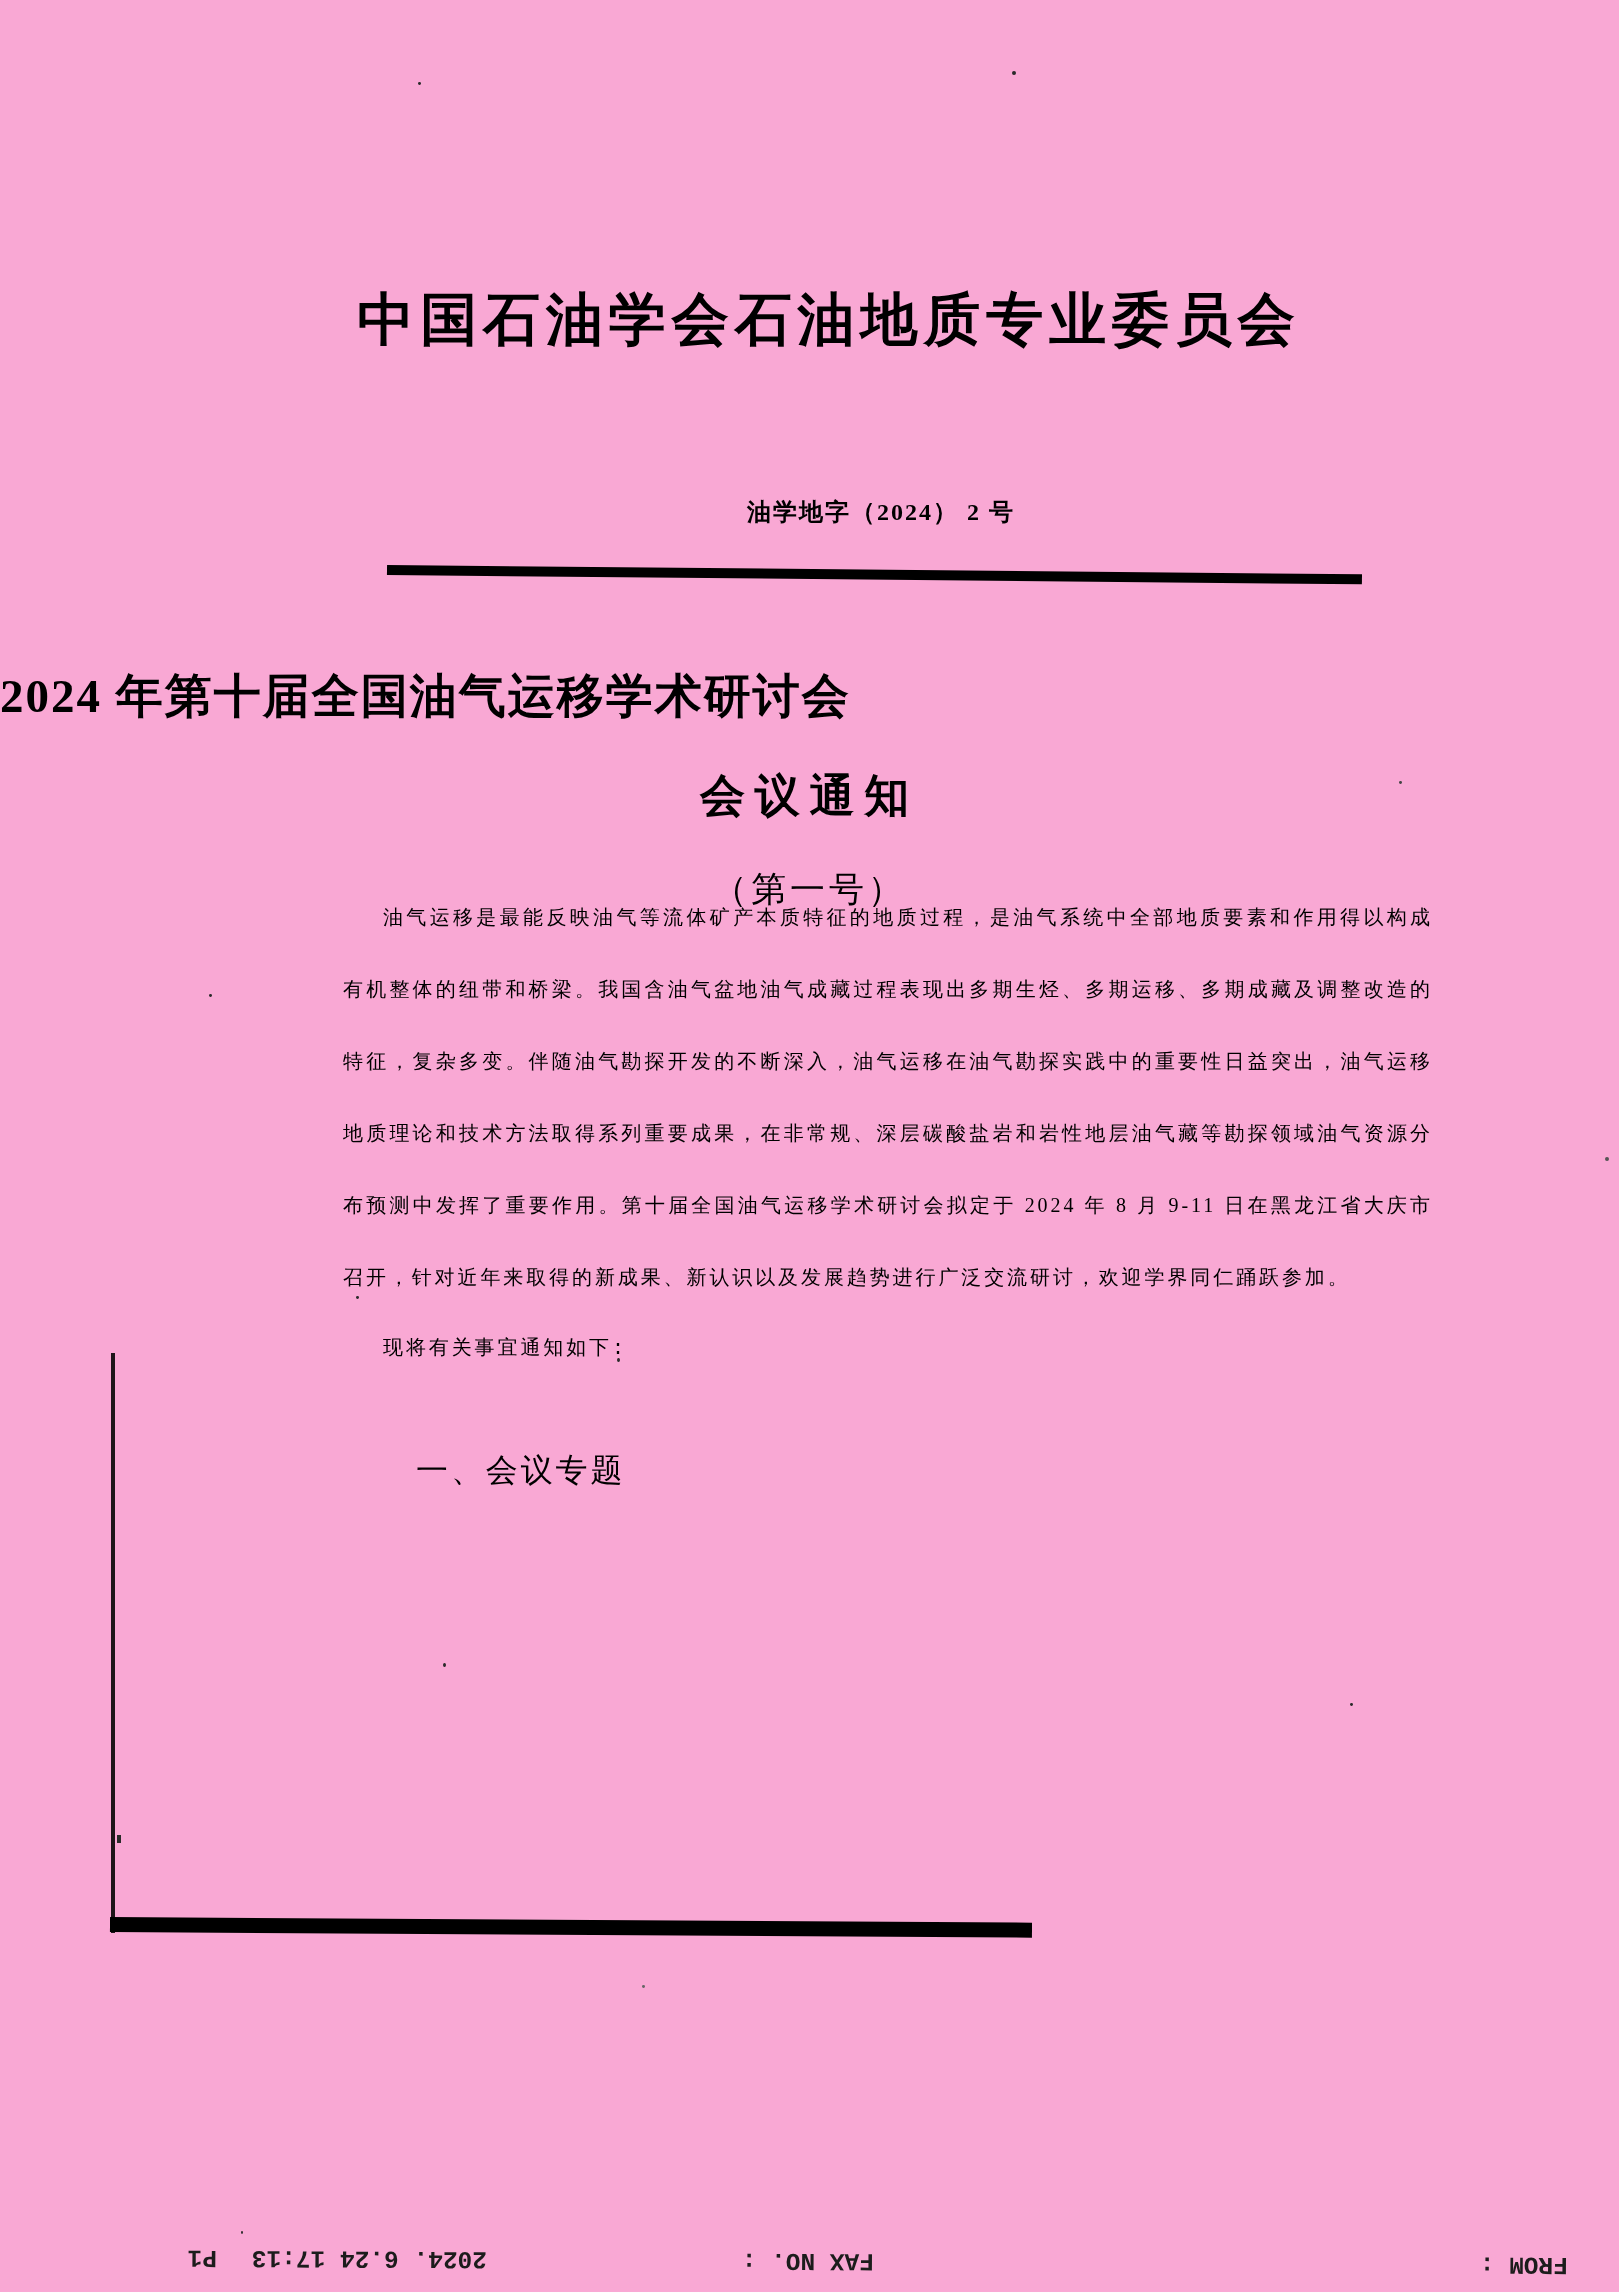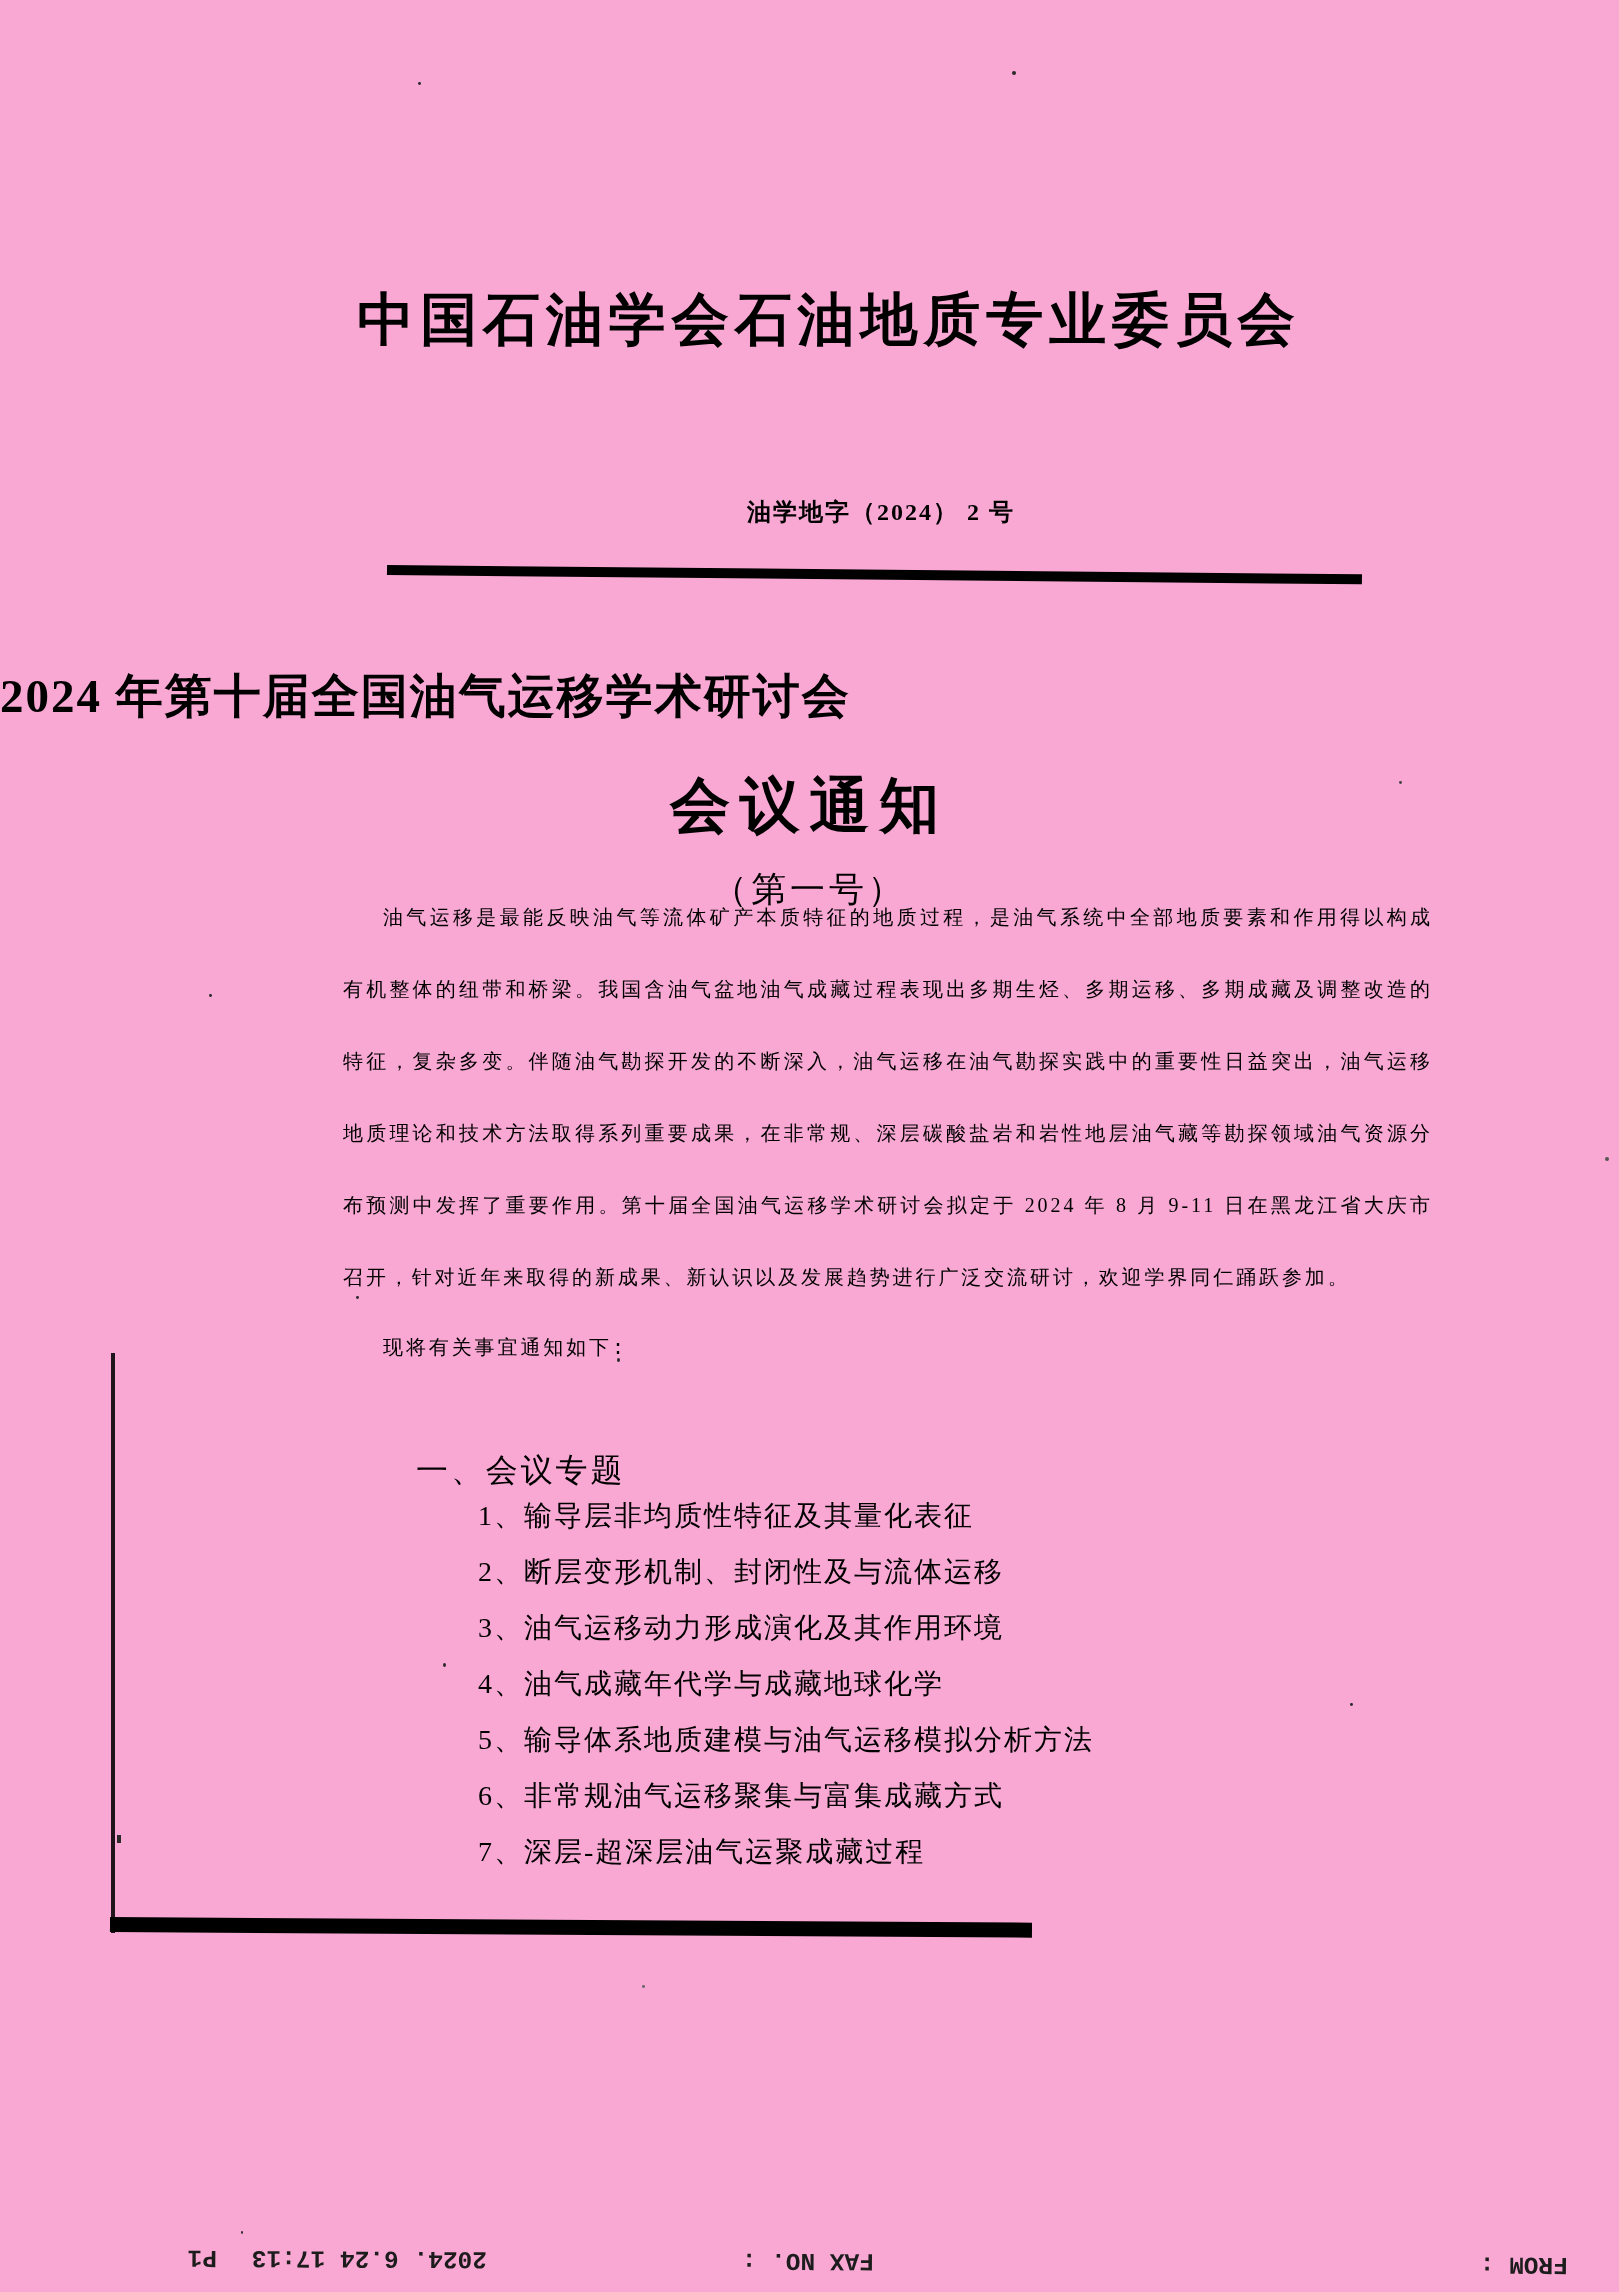--- a/index.html
+++ b/index.html
@@ -45,21 +45,21 @@
     text-align:left;
     font-size:47px;
     font-weight:800;
     letter-spacing:2px;
     white-space:nowrap;
   }
   .sub-title{
     position:absolute;
     top:766px;left:0;width:1619px;
     text-align:center;
-    font-size:60px;
+    font-size:45px;
     font-weight:800;
     letter-spacing:9.8px;
   }
   .issue-number{
     position:absolute;
     top:866px;left:0;width:1619px;
     text-align:center;
     font-size:35px;
     font-weight:400;
     letter-spacing:3.9px;
@@ -153,29 +153,20 @@
 
   <div class="issue-number">（第一号）</div>
 
   <div class="body-block">
     <p>油气运移是最能反映油气等流体矿产本质特征的地质过程，是油气系统中全部地质要素和作用得以构成有机整体的纽带和桥梁。我国含油气盆地油气成藏过程表现出多期生烃、多期运移、多期成藏及调整改造的特征，复杂多变。伴随油气勘探开发的不断深入，油气运移在油气勘探实践中的重要性日益突出，油气运移地质理论和技术方法取得系列重要成果，在非常规、深层碳酸盐岩和岩性地层油气藏等勘探领域油气资源分布预测中发挥了重要作用。第十届全国油气运移学术研讨会拟定于 2024 年 8 月 9-11 日在黑龙江省大庆市召开，针对近年来取得的新成果、新认识以及发展趋势进行广泛交流研讨，欢迎学界同仁踊跃参加。</p>
     <p class="notice-line">现将有关事宜通知如下:</p>
   </div>
 
   <div class="section-heading">一、会议专题</div>
 
-  <div class="topics">
-    <div class="topic">1、输导层非均质性特征及其量化表征</div>
-    <div class="topic">2、断层变形机制、封闭性及与流体运移</div>
-    <div class="topic">3、油气运移动力形成演化及其作用环境</div>
-    <div class="topic">4、油气成藏年代学与成藏地球化学</div>
-    <div class="topic">5、输导体系地质建模与油气运移模拟分析方法</div>
-    <div class="topic">6、非常规油气运移聚集与富集成藏方式</div>
-    <div class="topic">7、深层-超深层油气运聚成藏过程</div>
-  </div>
 
   <div class="paper-edge-vertical"></div>
   <div class="paper-edge-bottom"></div>
 
   <div class="fax-footer">
     <span class="fax-from">FROM :</span>
     <span class="fax-no">FAX NO. :</span>
     <span class="fax-time">2024. 6.24 17:13</span>
     <span class="fax-p1">P1</span>
   </div>

